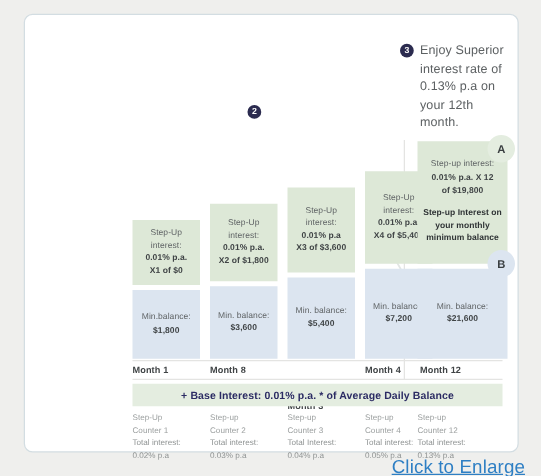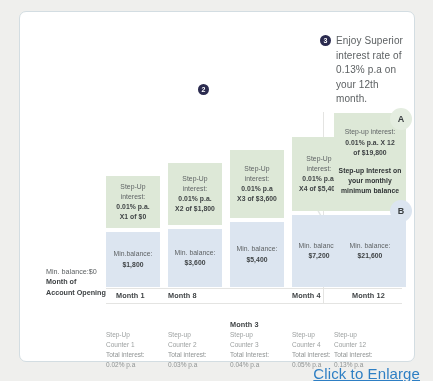--- a/index.html
+++ b/index.html
@@ -206,32 +206,28 @@
         <div class="bar blue" style="height:72px;">
           <span>Min. balance:</span>
           <span class="strong">$21,600</span>
         </div>
       </div>
     </div>
 
     <div id="axis-line"></div>
     <div id="axis-line2"></div>
 
-    <div class="mlabel" style="left:96px;">Month 1</div>
+    <div class="mlabel" style="left:86px;">Month 1</div>
     <div class="mlabel" style="left:148px;">Month 8</div>
     <div class="mlabel" style="left:210px;margin-top:29px;">Month 3</div>
     <div class="mlabel" style="left:272px;">Month 4</div>
-    <div class="mlabel" style="left:332px;">Month 12</div>
-
-    <div id="origin">
-      <div>Min. balance:$0</div>
-      <div class="bold">Month of</div>
-      <div class="bold">Account Opening</div>
-    </div>
-
+    <div class="mlabel" style="left:316px;">Month 12</div>
+
+
+    <div id="baseband">+ Base Interest: 0.01% p.a. * of Average Daily Balance</div>
 
     <div id="counters">
       <div class="counter" style="left:0px; width:58px;">
         <div>Step-Up</div>
         <div>Counter 1</div>
         <div class="tot">Total interest:</div>
         <div class="tot">0.02% p.a</div>
       </div>
       <div class="counter" style="left:62px; width:58px;">
         <div>Step-up</div>

